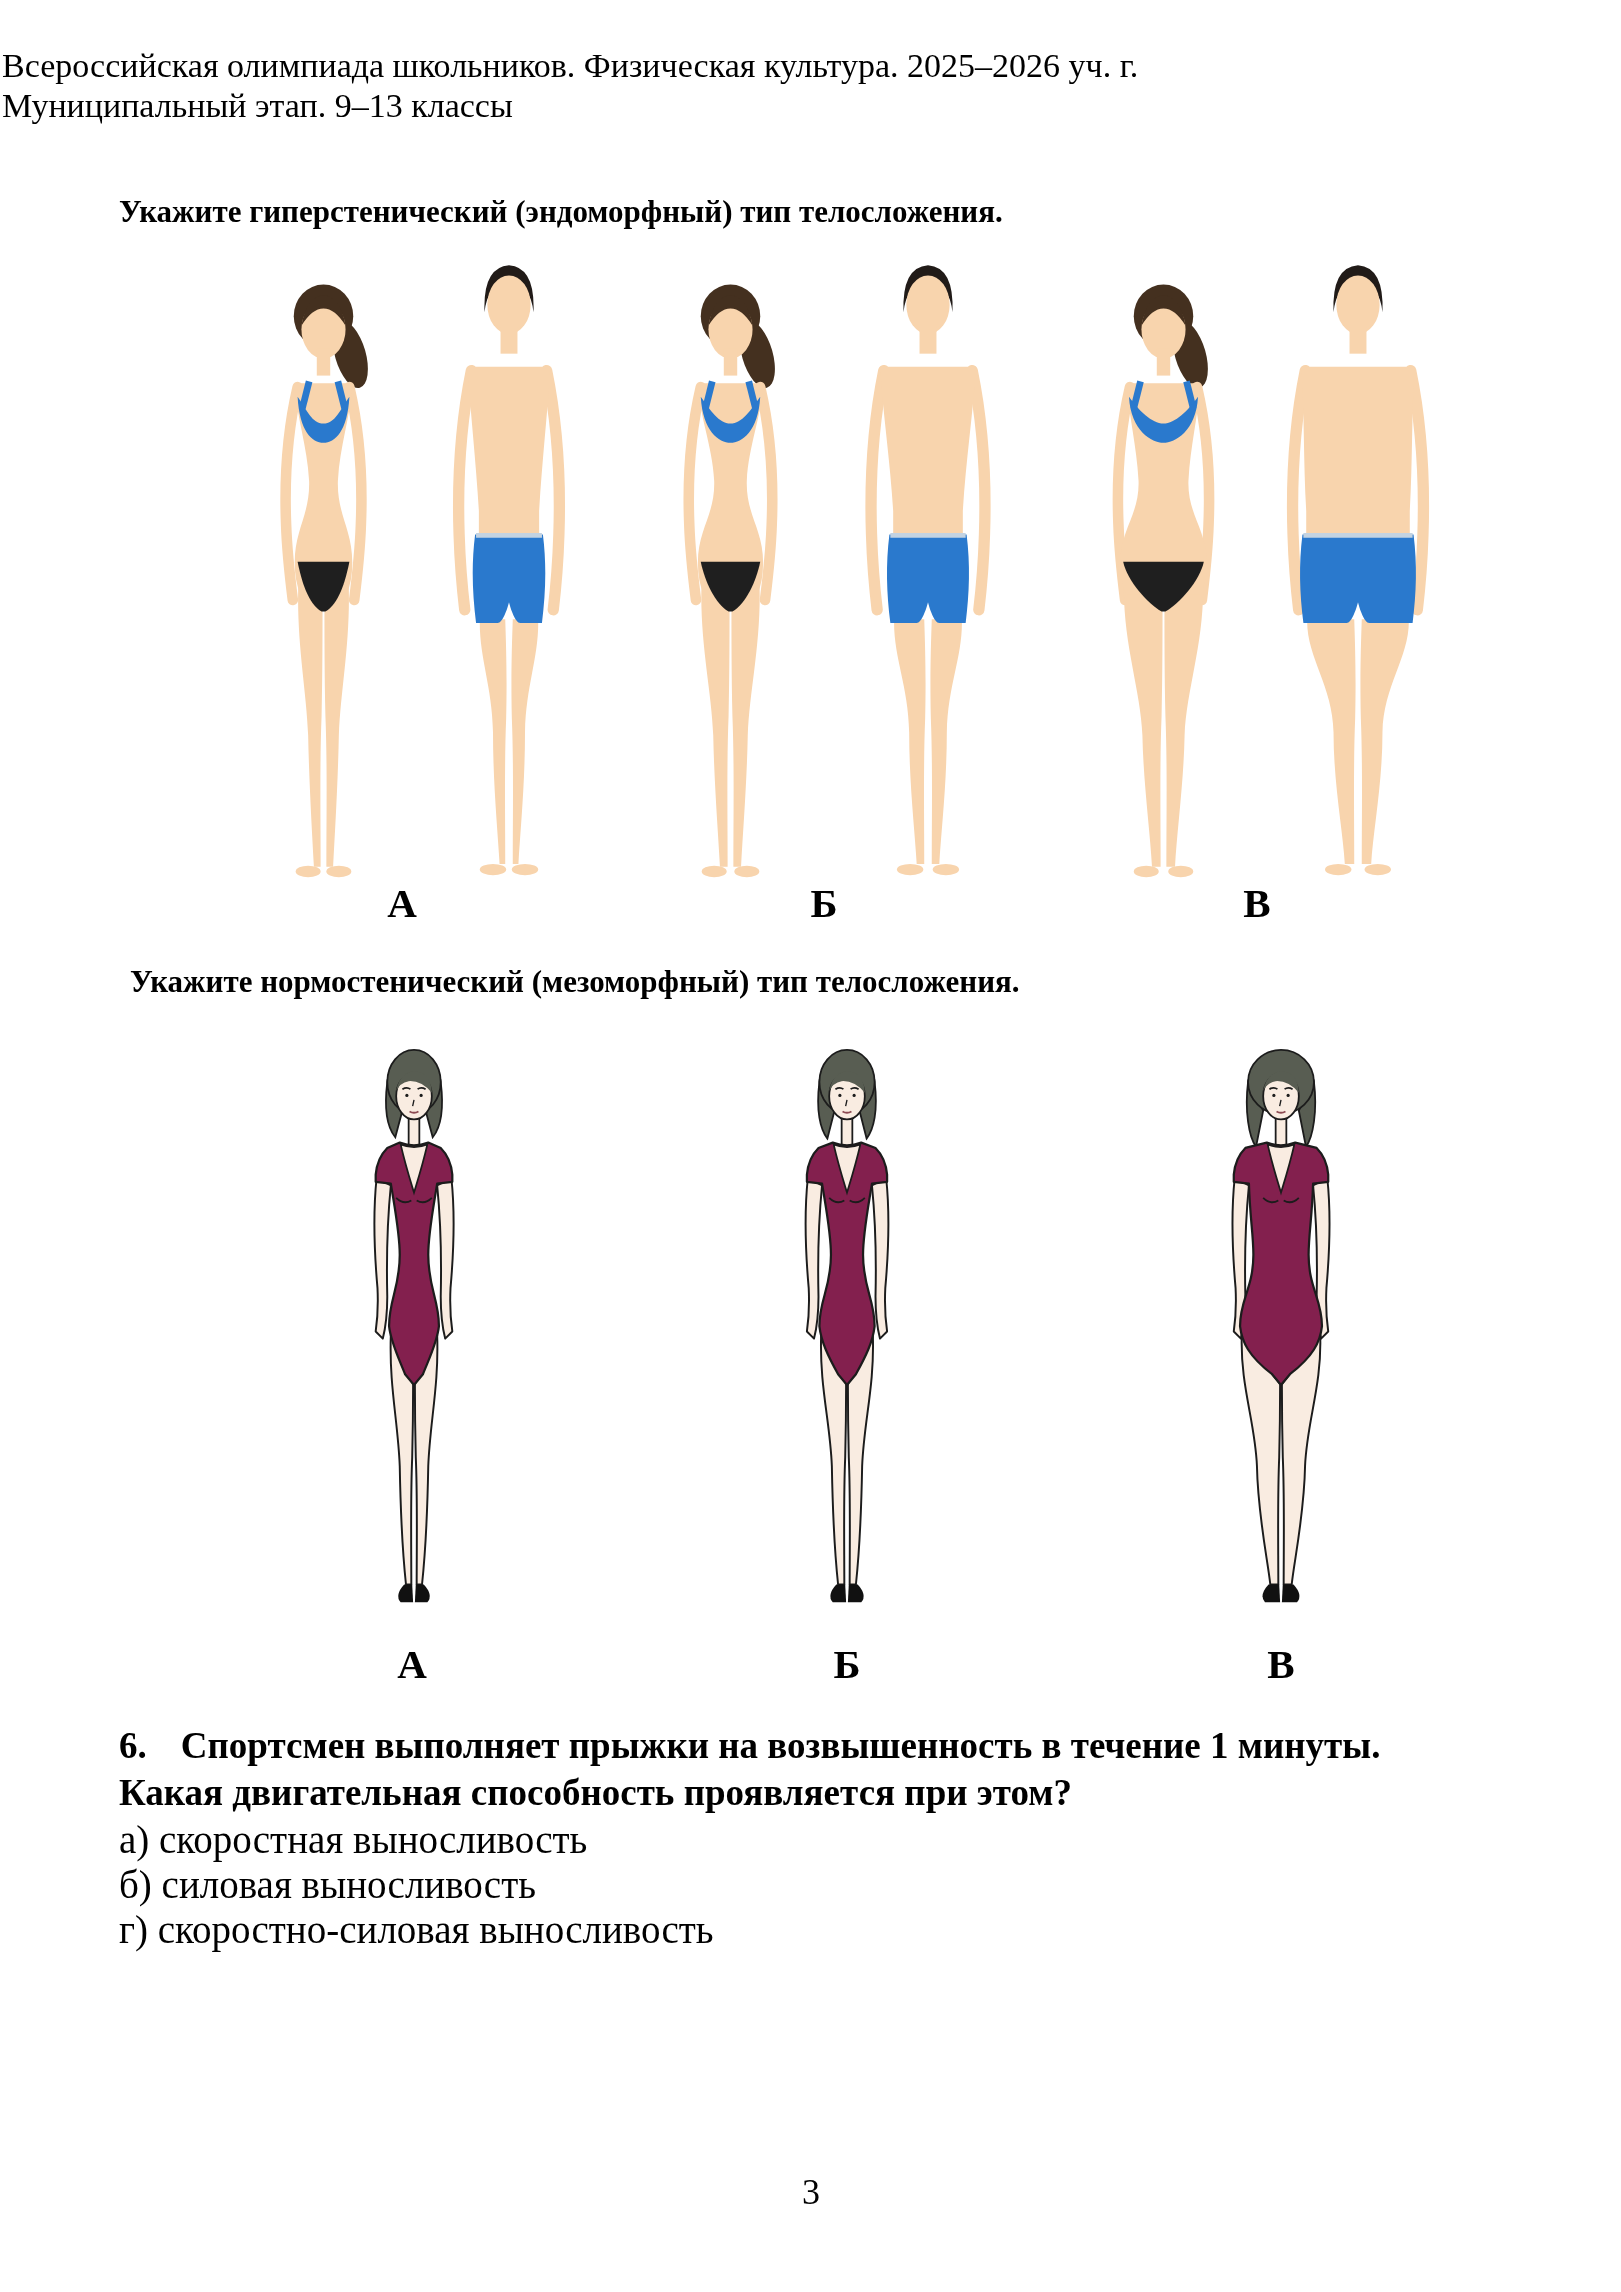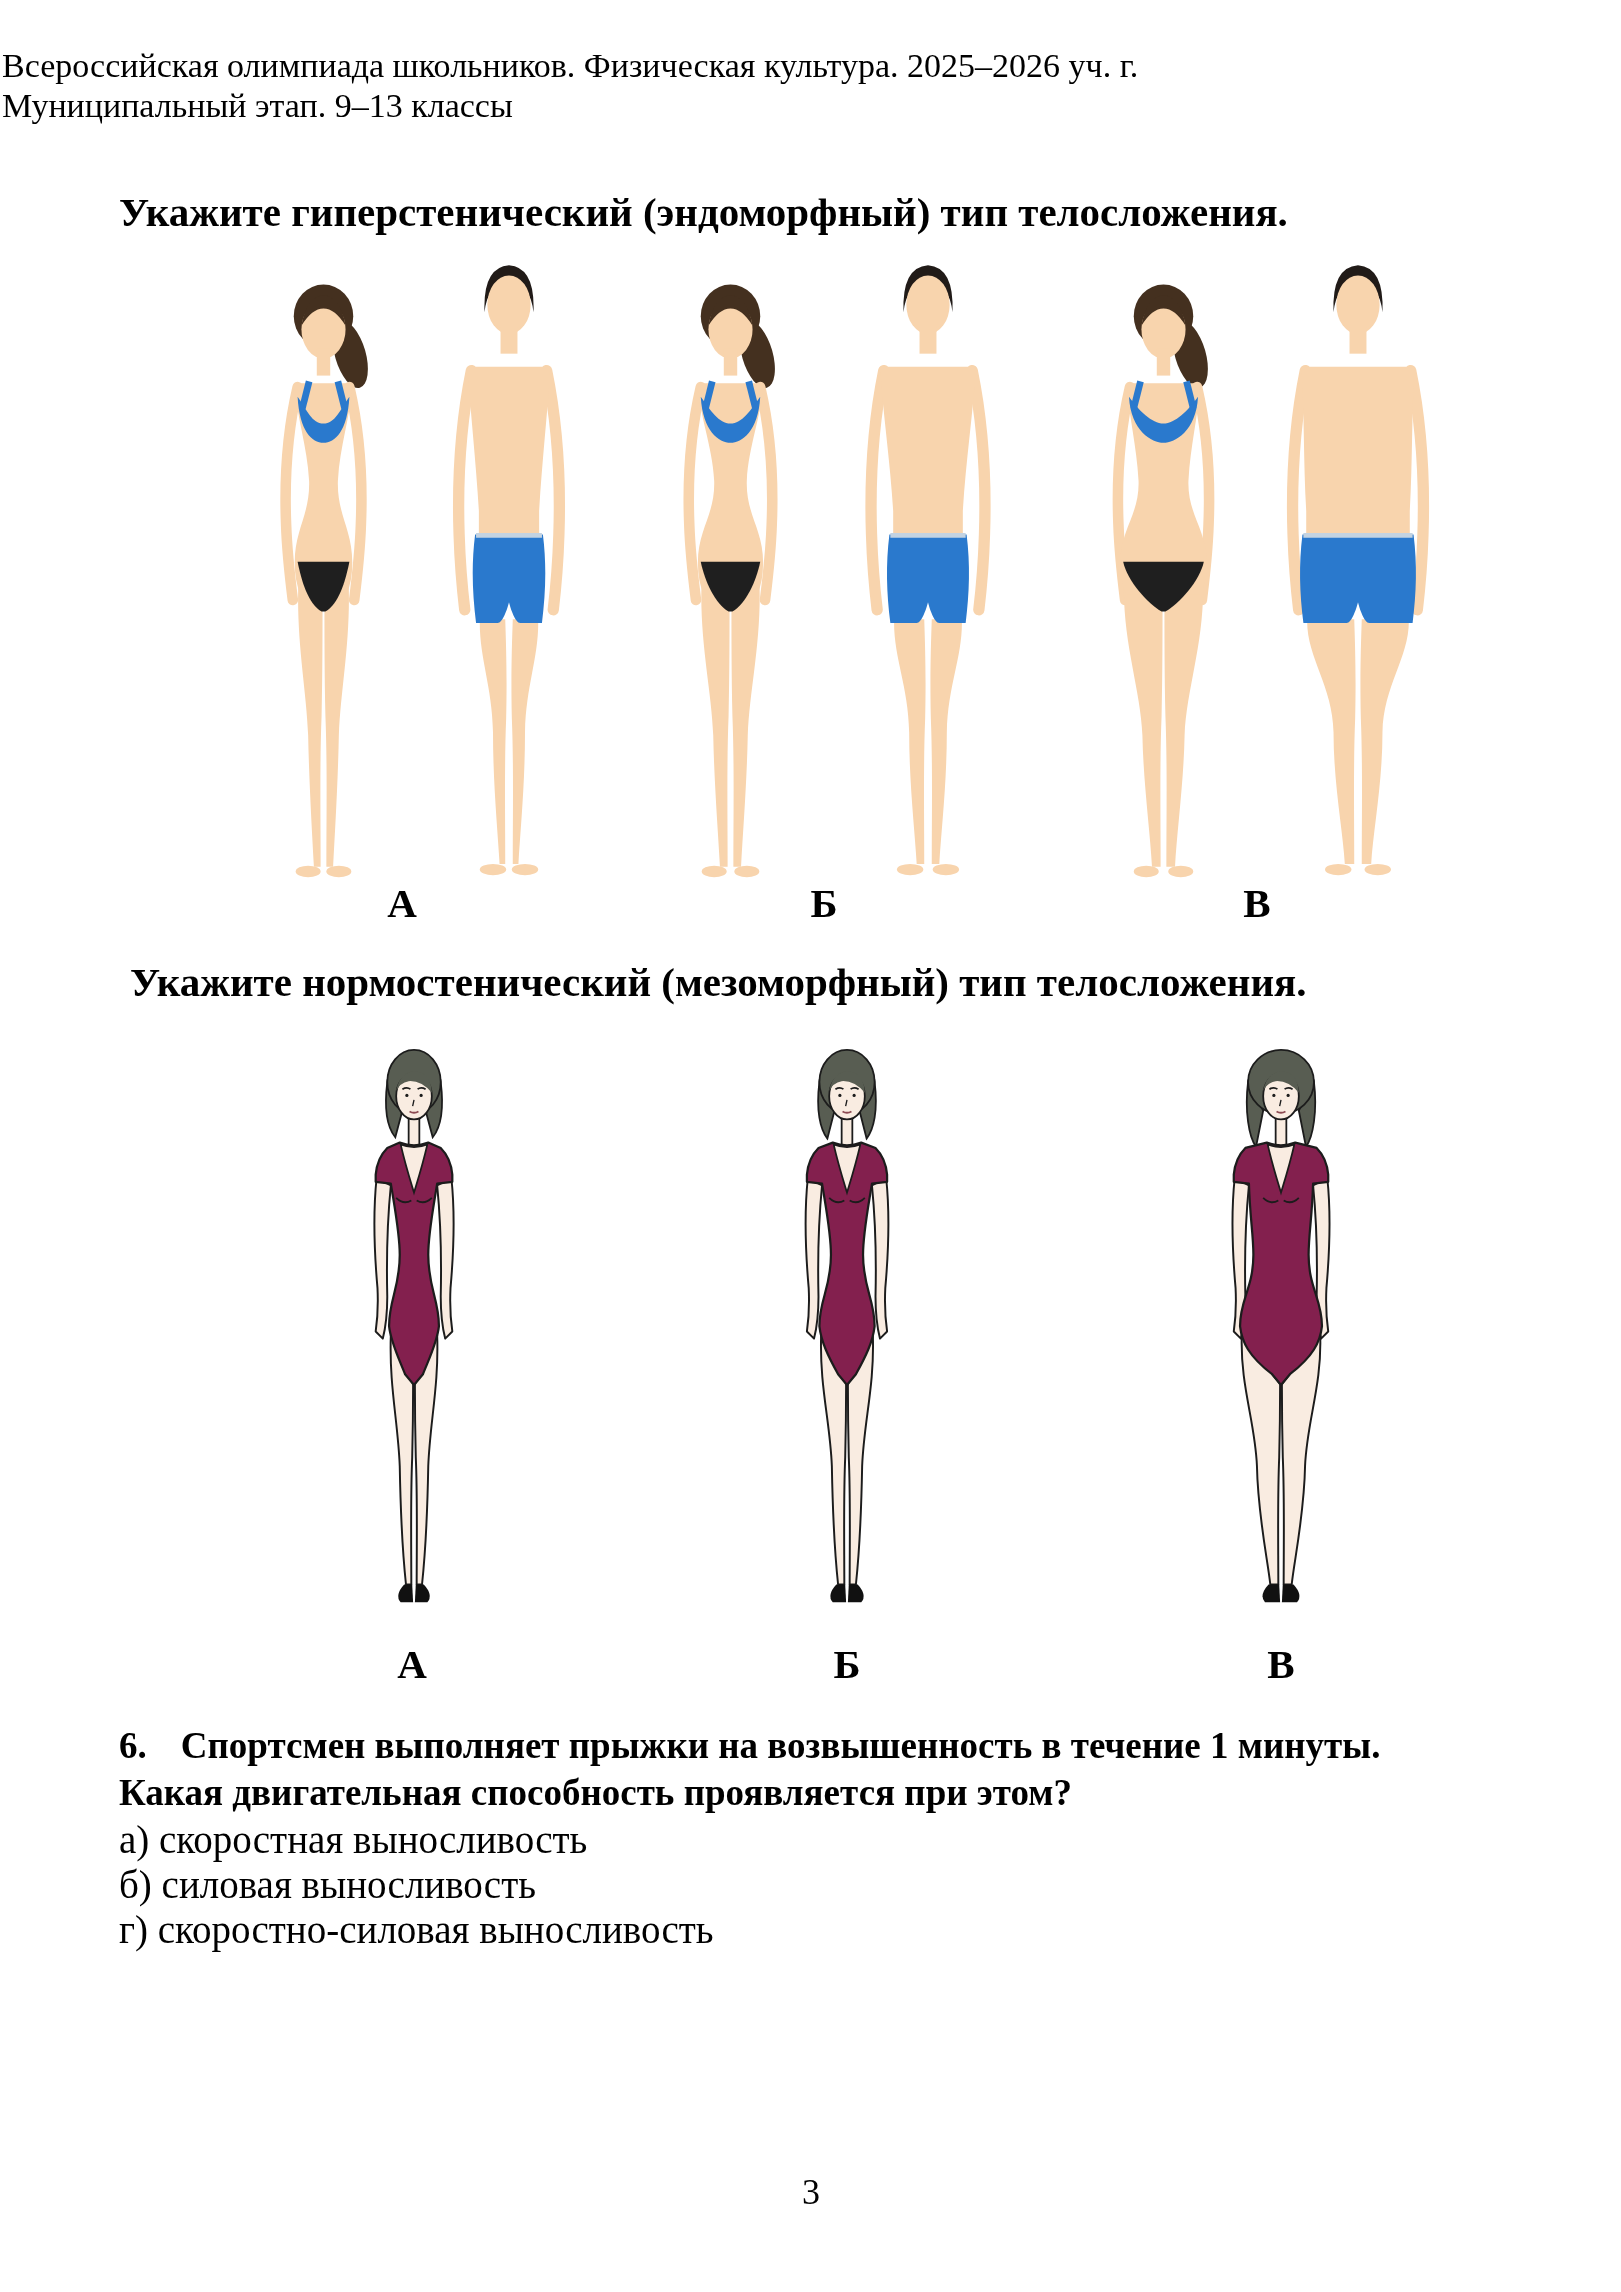--- a/index.html
+++ b/index.html
@@ -5,21 +5,21 @@
   * { margin:0; padding:0; box-sizing:border-box; }
   html,body { background:#ffffff; }
   body {
     width:1622px; height:2293px; position:relative;
     font-family:"Liberation Serif", serif; color:#000;
     overflow:hidden;
   }
   .abs { position:absolute; }
   .header { top:46px; left:2px; width:1622px; text-align:left;
             font-size:34px; line-height:40px; }
-  .q-heading { font-weight:bold; font-size:41px; line-height:46px; }
+  .q-heading { font-weight:bold; font-size:31px; line-height:46px; }
   #q1-heading { left:119px; top:189px; width:1426px; }
   #q2-heading { left:130px; top:959px; width:1426px; }
   .fig { position:absolute; }
   .fig svg { display:block; width:100%; height:100%; }
   .variant-label { font-weight:bold; font-size:41px; transform:translateX(-50%); }
   #q6 { left:119px; top:1722px; width:1395px; }
   #q6 .q-line { font-weight:bold; font-size:37px; line-height:47px; }
   #q6 .q-num { margin-right:34px; }
   #q6 ul { list-style:none; margin-top:1px; }
   #q6 li { font-size:39px; line-height:45px; }

